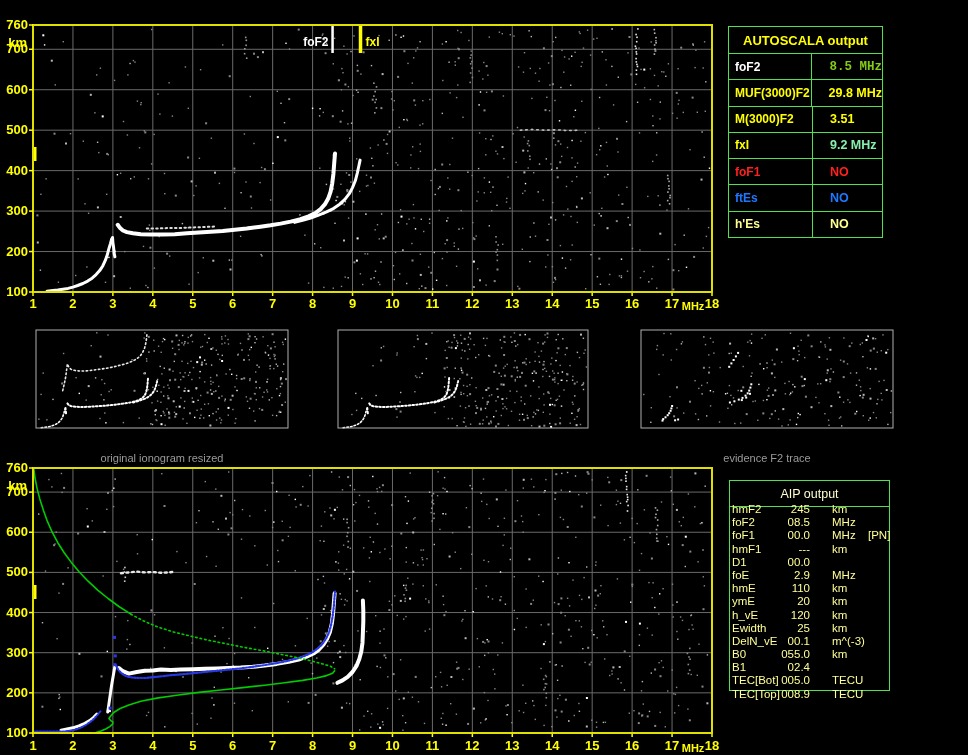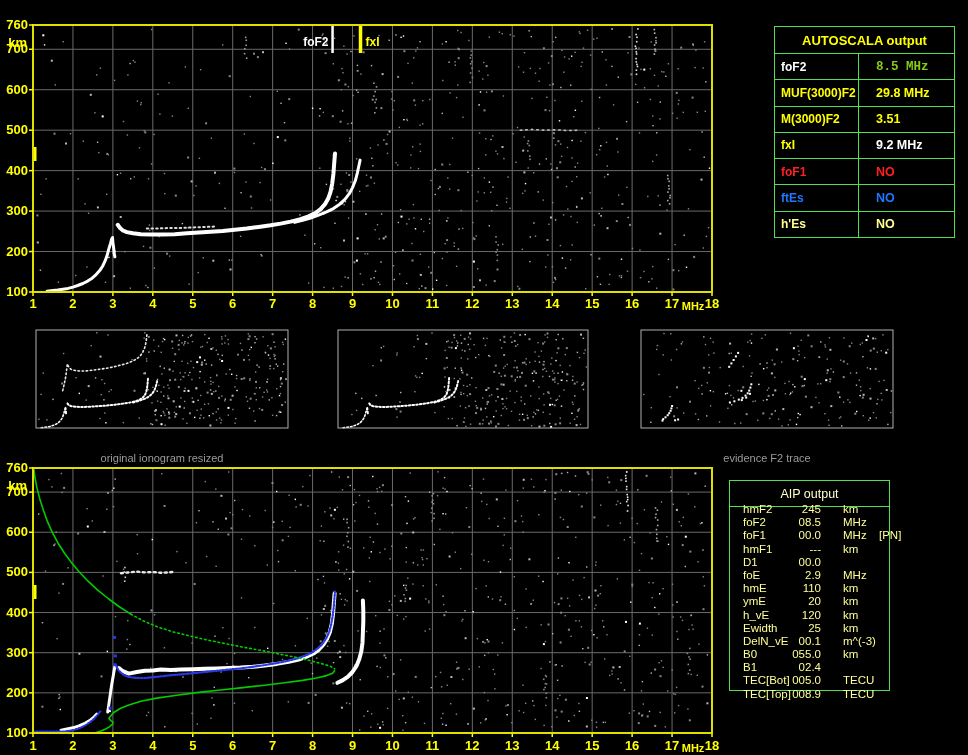--- a/index.html
+++ b/index.html
@@ -1,29 +1,29 @@
 <!DOCTYPE html>
 <html><head>
 <meta charset="utf-8">
 <style>
   html,body{margin:0;padding:0;background:#000;}
   body{width:968px;height:755px;overflow:hidden;font-family:"Liberation Sans",sans-serif;}
   .screen{position:relative;width:968px;height:755px;background:#000;}
   #gfx{position:absolute;left:0;top:0;}
   .title{position:absolute;left:88px;top:1px;color:#ffff00;font-size:12.5px;font-weight:bold;letter-spacing:.2px;white-space:nowrap;}
-  .as-table{position:absolute;left:728px;top:26px;width:181px;height:212px;border:1px solid #50e050;box-sizing:border-box;display:flex;flex-direction:column;background:#000;margin-left:46px;}
+  .as-table{position:absolute;left:728px;top:26px;width:155px;height:212px;border:1px solid #50e050;box-sizing:border-box;display:flex;flex-direction:column;background:#000;}
   .as-header{height:26px;min-height:26px;border-bottom:1px solid #50e050;display:flex;align-items:center;justify-content:center;color:#ffff00;font-weight:bold;font-size:13px;}
   .as-row{flex:1;display:flex;border-bottom:1px solid #50e050;box-sizing:border-box;}
   .as-row:last-child{border-bottom:none;}
   .as-label{width:84px;box-sizing:border-box;border-right:1px solid #50e050;display:flex;align-items:center;padding-left:6px;font-weight:bold;font-size:12px;white-space:nowrap;}
   .as-value{flex:1;display:flex;align-items:center;padding-left:17px;font-weight:bold;font-size:12.5px;white-space:nowrap;}
   .aip-box{position:absolute;left:729px;top:468px;width:161px;height:211px;border:1px solid #50e050;box-sizing:border-box;margin-top:12px;}
   .aip-header{height:25px;border-bottom:1px solid #50e050;display:flex;align-items:center;justify-content:center;color:#ffffd2;font-size:12.5px;}
   .aip-rows{position:absolute;left:729px;top:503px;width:178px;}
-  .aip-row{height:13.2px;display:grid;grid-template-columns:46px 32px 22px 36px auto;padding-left:14px;color:#ffff96;font-size:11.5px;line-height:13px;white-space:nowrap;}
+  .aip-row{height:13.2px;display:grid;grid-template-columns:46px 32px 22px 36px auto;padding-left:3px;color:#ffff96;font-size:11.5px;line-height:13px;white-space:nowrap;}
   .aip-val{text-align:right;}
   .caption{position:absolute;top:452px;color:#9a9a9a;font-size:11px;text-align:center;white-space:nowrap;}
   .cap0{left:36px;width:252px;}
   .cap1{left:338px;width:250px;}
   .cap2{left:641px;width:252px;}
 </style>
 </head>
 <body>
 
 <div class="screen">
@@ -2470,21 +2470,21 @@
     <div class="as-row">
       <div class="as-label" style="color: rgb(255, 255, 0);">MUF(3000)F2</div>
       <div class="as-value" style="color: rgb(255, 255, 0);">29.8 MHz</div>
     </div>
     <div class="as-row">
       <div class="as-label" style="color: rgb(255, 255, 0);">M(3000)F2</div>
       <div class="as-value" style="color: rgb(255, 255, 0);">3.51</div>
     </div>
     <div class="as-row">
       <div class="as-label" style="color: rgb(255, 255, 0);">fxI</div>
-      <div class="as-value" style="color: #ffffff;">9.2 MHz</div>
+      <div class="as-value" style="color: #86efac;">9.2 MHz</div>
     </div>
     <div class="as-row">
       <div class="as-label" style="color: rgb(255, 32, 32);">foF1</div>
       <div class="as-value" style="color: rgb(255, 32, 32);">NO</div>
     </div>
     <div class="as-row">
       <div class="as-label" style="color: rgb(30, 120, 255);">ftEs</div>
       <div class="as-value" style="color: rgb(30, 120, 255);">NO</div>
     </div>
     <div class="as-row">

